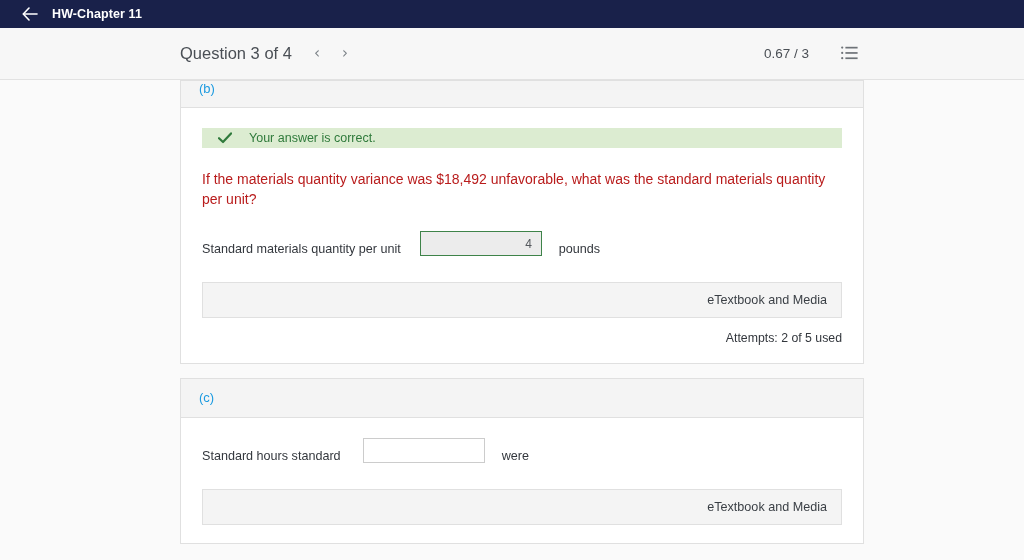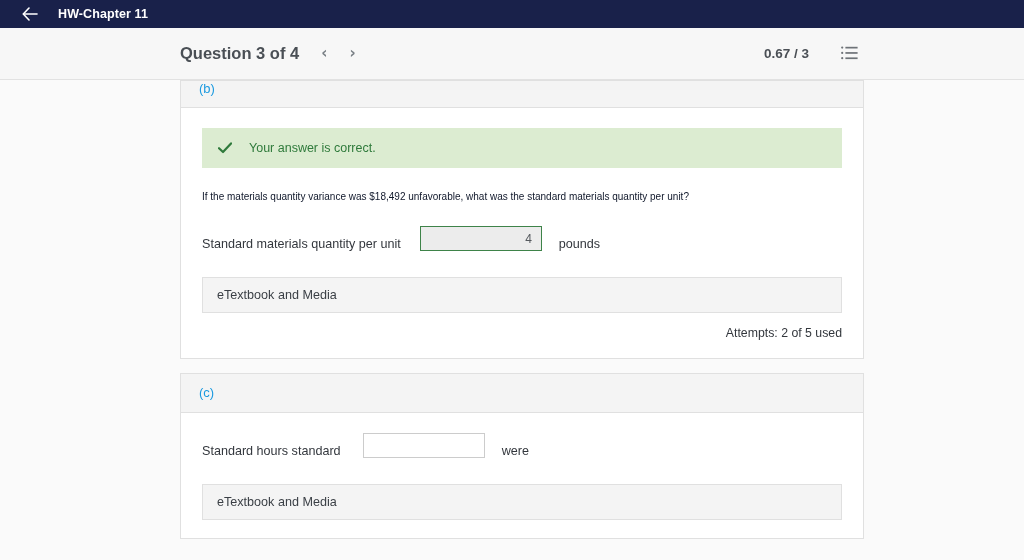--- a/index.html
+++ b/index.html
@@ -11,21 +11,21 @@
     color: #33373d;
   }
 
   
   .appbar {
     height: 28px;
     background: #19214a;
     display: flex;
     align-items: center;
     padding-left: 22px;
-    gap: 20px;
+    gap: 14px;
   }
   .appbar .back-arrow {
     width: 16px; height: 16px;
     display: flex; align-items: center; justify-content: center;
     cursor: pointer;
   }
   .appbar .back-arrow svg { display: block; }
   .appbar .app-title {
     color: #ffffff;
     font-size: 12.5px;
@@ -35,21 +35,20 @@
   }
 
   
   .qbar {
     height: 52px;
     background: #f7f7f7;
     border-bottom: 1px solid #e2e2e2;
     display: flex;
     align-items: center;
     position: relative;
-    font-weight: bold;
   }
   .qbar-left {
     display: flex;
     align-items: center;
     margin-left: 180px;
     gap: 22px;
   }
   .qbar-title {
     font-size: 16.5px;
     color: #4a4f55;
@@ -103,31 +102,31 @@
   .part-label {
     color: #1b9ae0;
     font-size: 13px;
   }
   .card-body { padding: 20px 21px 18px; }
 
   .alert-correct {
     background: #dcecd1;
     color: #2f7a3b;
     font-size: 12.5px;
-    padding: 13px 16px;
+    padding: 3px 16px;
     display: flex;
     align-items: center;
     gap: 17px;
     margin-bottom: 22px;
   }
   .alert-correct .check { display: flex; }
 
   .qtext {
-    font-size: 10px;
-    color: #0f172a;
+    font-size: 14px;
+    color: #b91c1c;
     line-height: 1.4;
     margin-bottom: 22px;
   }
 
   .answer-row {
     display: flex;
     align-items: flex-end;
     margin-bottom: 26px;
   }
   .answer-label {
@@ -159,20 +158,21 @@
     color: #33373d;
     margin-left: 17px;
   }
 
   .etext-bar {
     background: #f4f4f4;
     border: 1px solid #e0e0e0;
     font-size: 12.6px;
     color: #3a3f45;
     padding: 10px 14px;
+    text-align: right;
   }
 
   .attempts-row {
     display: flex;
     align-items: center;
     justify-content: flex-end;
     padding-top: 13px;
   }
   .attempts {
     font-size: 12.3px;

